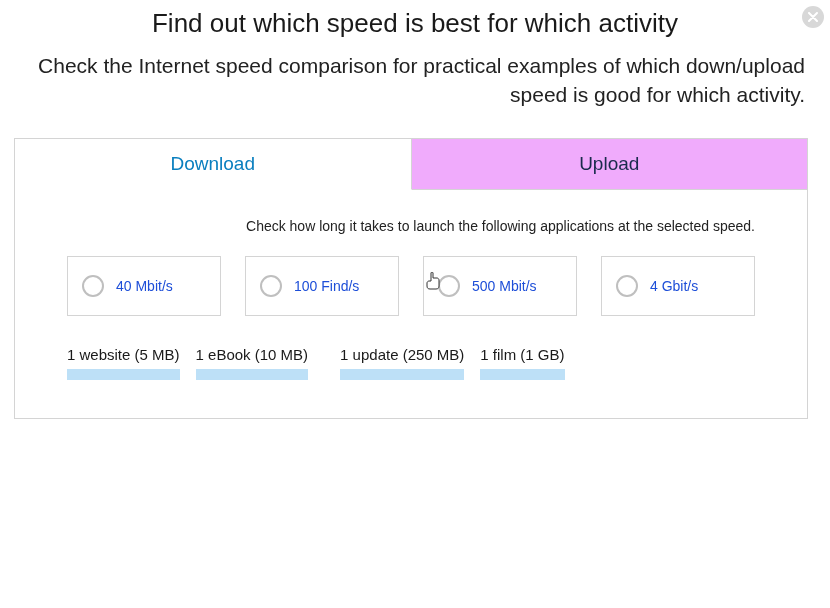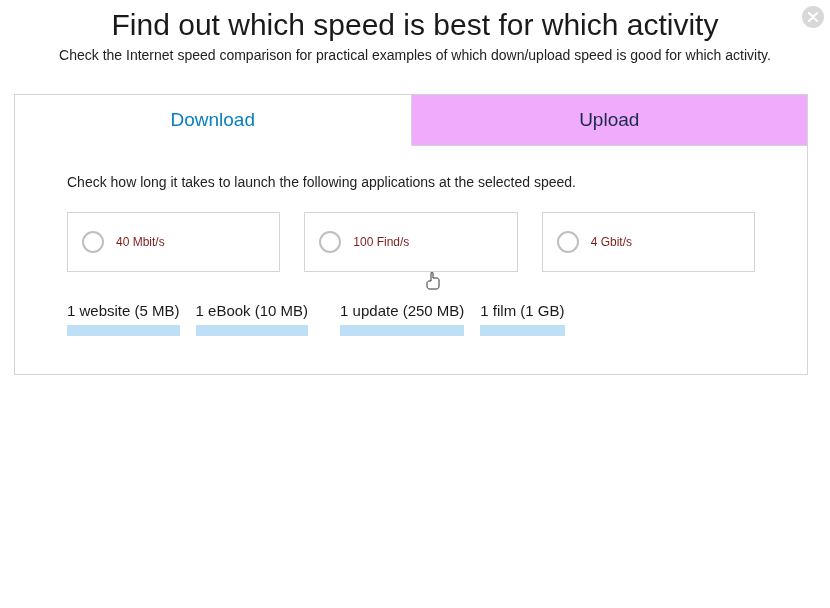--- a/index.html
+++ b/index.html
@@ -29,31 +29,32 @@
       cursor: pointer;
       color: #fff;
       font-size: 14px;
       line-height: 1;
     }
     .header {
       text-align: center;
       padding: 8px 20px 0 20px;
     }
     .title {
-      font-size: 30px;
+      font-size: 26px;
       font-weight: 400;
       color: #1a1a1a;
-      margin-bottom: 4px;
+      margin-bottom: 12px;
     }
     .subtitle {
-      font-size: 14px;
+      font-size: 21px;
       color: #222;
       line-height: 1.4;
       max-width: 780px;
       margin: 0 auto;
+      text-align: right;
     }
     .panel {
       margin: 28px 22px 14px 14px;
       border: 1px solid #d4d4d4;
       background: #fff;
     }
     .tabs {
       display: flex;
       width: 100%;
     }
@@ -81,20 +82,21 @@
     .tab.active + .tab.inactive {
       border-left: none;
     }
     .content {
       padding: 28px 52px 30px 52px;
     }
     .instruction {
       font-size: 14px;
       color: #222;
       margin-bottom: 22px;
+      text-align: right;
     }
     .speed-options {
       display: flex;
       gap: 24px;
       margin-bottom: 30px;
     }
     .speed-option {
       flex: 1;
       border: 1px solid #d4d4d4;
       padding: 18px 14px;
@@ -106,22 +108,22 @@
     }
     .radio {
       width: 22px;
       height: 22px;
       border: 2px solid #bfbfbf;
       border-radius: 50%;
       flex-shrink: 0;
       background: #fff;
     }
     .speed-label {
-      font-size: 12px;
-      color: #7f1d1d;
+      font-size: 14px;
+      color: #1d4ed8;
     }
     .activities {
       display: flex;
       flex-direction: row;
       gap: 16px;
     }
     .activity {
       margin-bottom: 8px;
     }
     .activity-label {
@@ -168,20 +170,24 @@
       <div class="speed-option">
         <span class="radio"></span>
         <span class="speed-label">40 Mbit/s</span>
       </div>
       <div class="speed-option">
         <span class="radio"></span>
         <span class="speed-label">100 Find/s</span>
       </div>
       <div class="speed-option">
         <span class="radio"></span>
+        <span class="speed-label">500 Mbit/s</span>
+      </div>
+      <div class="speed-option">
+        <span class="radio"></span>
         <span class="speed-label">4 Gbit/s</span>
       </div>
     </div>
 
     <div class="activities">
       <div class="activity">
         <div class="activity-label">1 website (5 MB)</div>
         <div class="progress-bar"></div>
       </div>
       <div class="activity">

